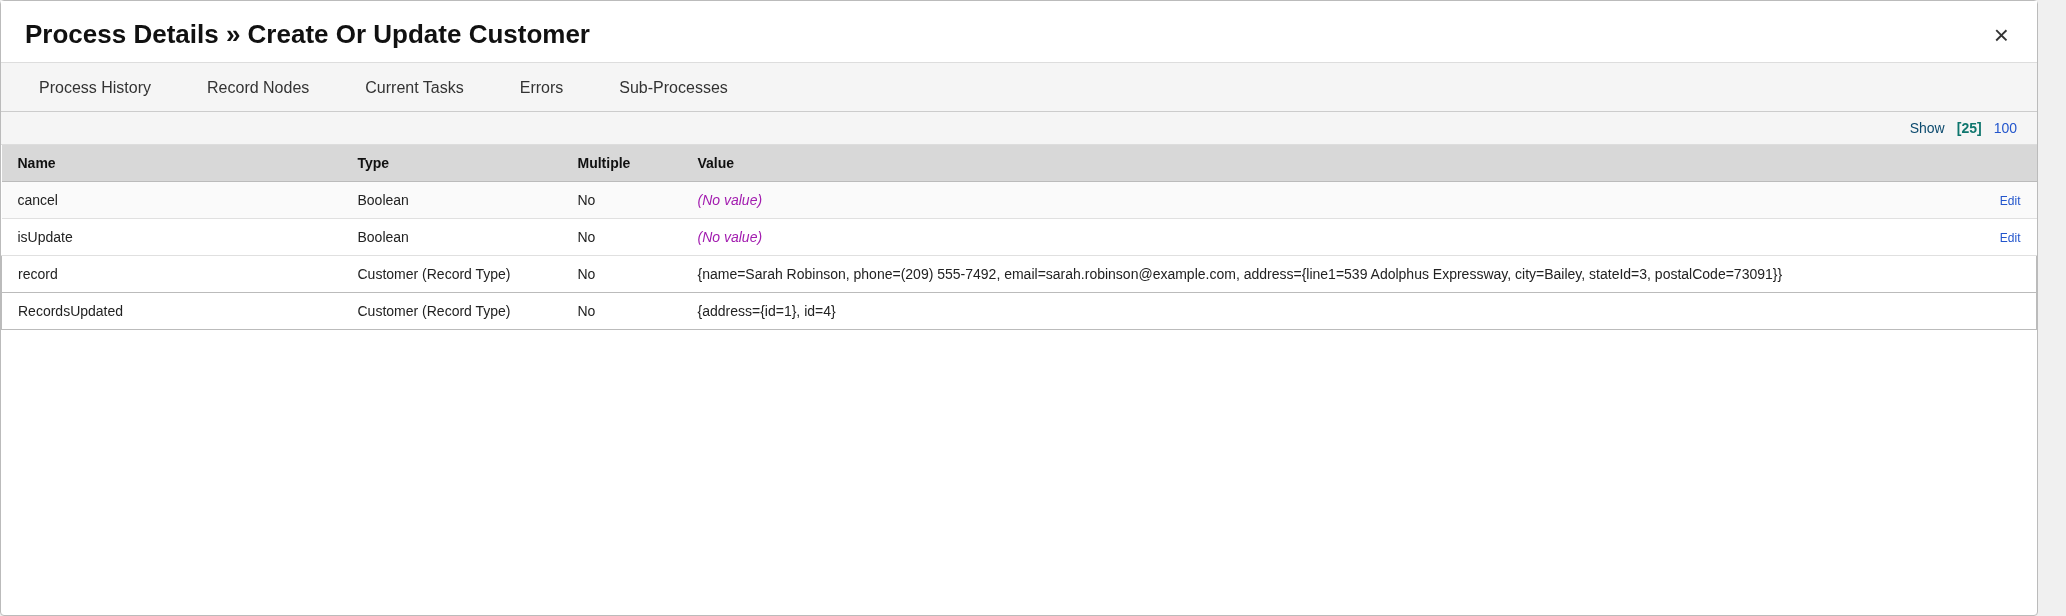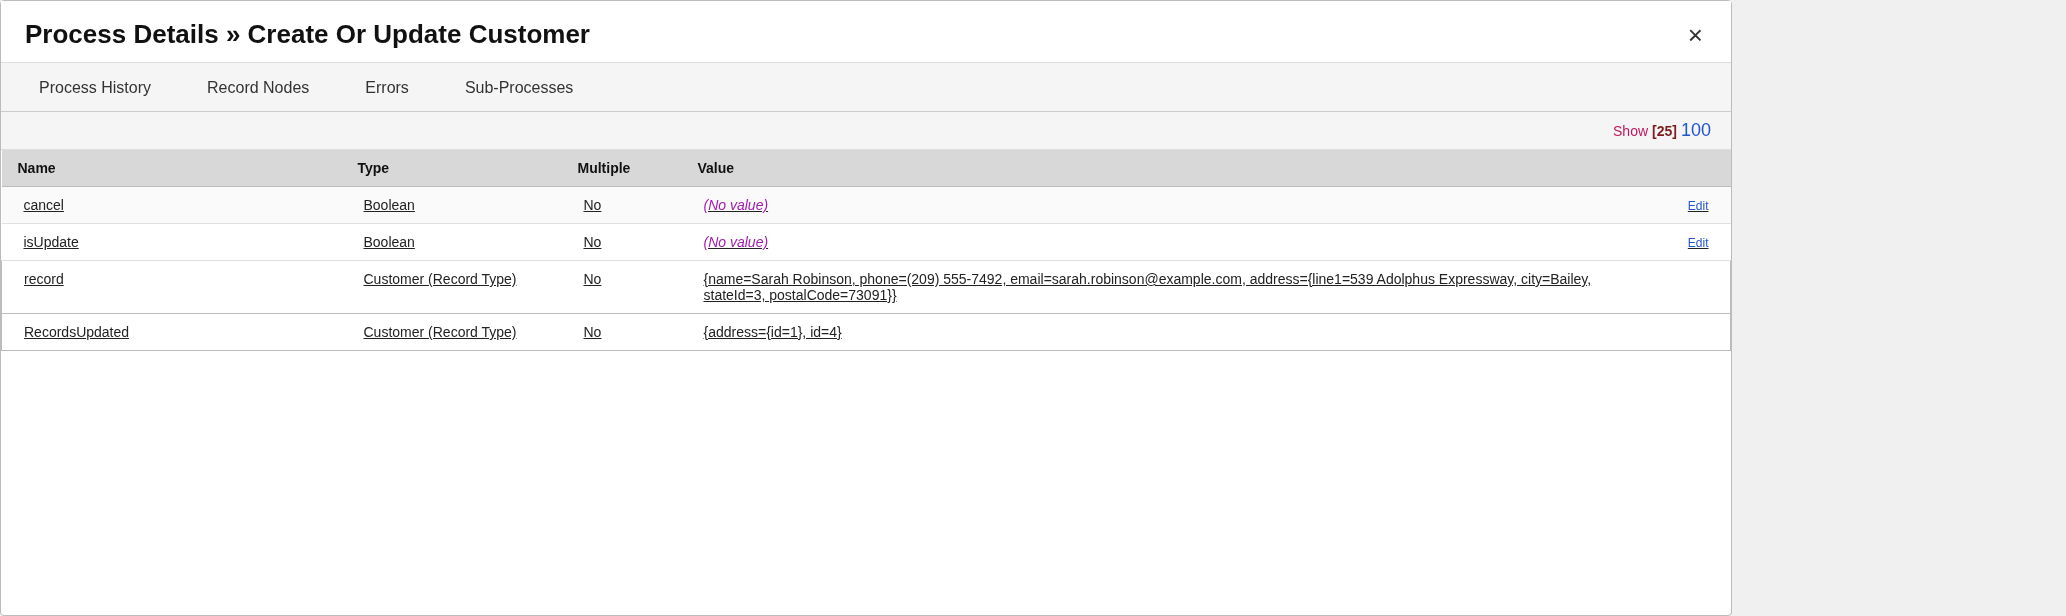--- a/index.html
+++ b/index.html
@@ -6,21 +6,21 @@
     body {
       font-family: Arial, sans-serif;
       font-size: 14px;
       background: #f0f0f0;
       color: #222;
     }
     .modal {
       background: #fff;
       border: 1px solid #bbb;
       border-radius: 4px;
-      width: 1732px;
+      width: 2038px;
       min-height: 616px;
       position: relative;
     }
     .modal-header {
       display: flex;
       align-items: center;
       justify-content: space-between;
       padding: 18px 24px 12px 24px;
       border-bottom: 1px solid #ddd;
       background: #fff;
@@ -66,33 +66,33 @@
     .toolbar {
       display: flex;
       justify-content: flex-end;
       align-items: center;
       padding: 8px 20px;
       background: #f5f5f5;
       border-bottom: 1px solid #ddd;
       font-size: 14px;
     }
     .show-label {
-      color: #be185d;
-      margin-right: 4px;
+      color: #0c4a6e;
+      margin-right: 12px;
     }
     .show-active {
       font-weight: bold;
-      color: #7f1d1d;
-      margin-right: 4px;
+      color: #0f766e;
+      margin-right: 12px;
     }
     .show-link {
       color: #2255cc;
       cursor: pointer;
       text-decoration: none;
-      font-size: 18px;
+      font-size: 14px;
     }
     .table-wrapper {
       background: #fff;
     }
     table {
       width: 100%;
       border-collapse: collapse;
     }
     thead tr {
       background: #d8d8d8;
@@ -108,24 +108,23 @@
     tbody tr {
       border-bottom: 1px solid #e0e0e0;
     }
     tbody tr:nth-child(odd) {
       background: #fafafa;
     }
     tbody tr:nth-child(even) {
       background: #fff;
     }
     tbody td {
-      padding: 10px 22px;
+      padding: 10px 16px;
       font-size: 14px;
       vertical-align: top;
-      text-decoration: underline;
     }
     .record-row {
       background: #fff !important;
       border: 1.5px solid #bbb;
     }
     .no-value {
       color: #a21caf;
       font-style: italic;
     }
     .edit-link {
@@ -148,20 +147,21 @@
 <div class="modal">
 
   <div class="modal-header">
     <span class="modal-title">Process Details » Create Or Update Customer</span>
     <button class="close-btn">×</button>
   </div>
 
   <div class="tabs">
     <button class="tab">Process History</button>
     <button class="tab">Record Nodes</button>
+    <button class="tab">Current Tasks</button>
     <button class="tab">Errors</button>
     <button class="tab">Sub-Processes</button>
   </div>
 
   <div class="toolbar">
     <span class="show-label">Show</span>
     <span class="show-active">[25]</span>
     <a class="show-link">100</a>
   </div>
 

